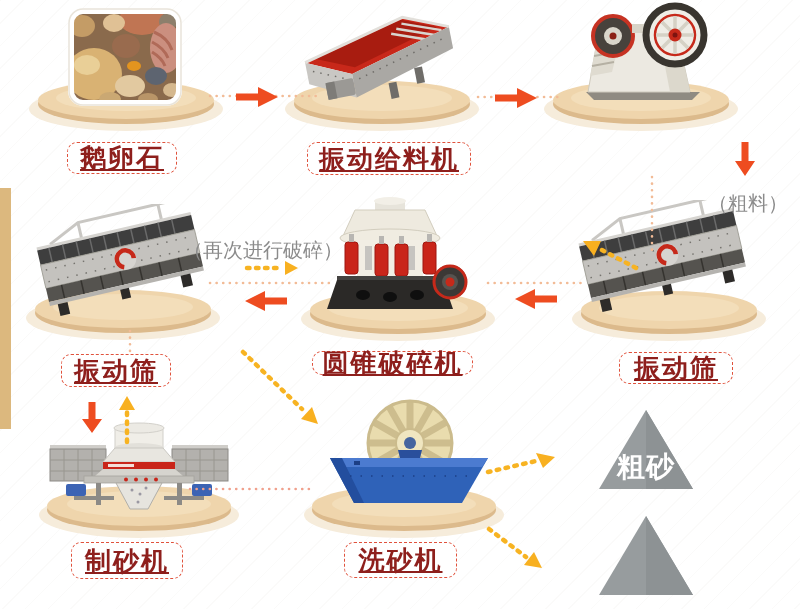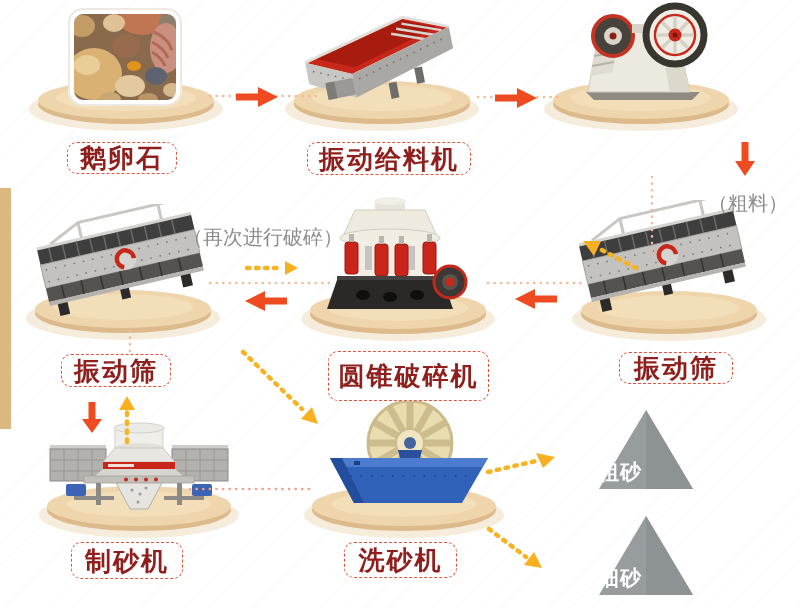--- a/index.html
+++ b/index.html
@@ -6,31 +6,31 @@
   .canvas{
     position:relative;width:800px;height:609px;overflow:hidden;background:#fff;
     background-image:repeating-linear-gradient(135deg, rgba(150,140,120,0.04) 0 1px, transparent 1px 16px);
     font-family:"Liberation Sans","DejaVu Sans",sans-serif;
   }
   .abs{position:absolute;}
   .station-label{
     position:absolute;display:flex;align-items:center;justify-content:center;
     border:1px dashed #e0523c;border-radius:10px;background:#fff;
     color:#8e1f1c;font-size:26px;font-weight:600;letter-spacing:2px;line-height:1;
-    box-sizing:border-box;white-space:nowrap;
+    box-sizing:border-box;white-space:nowrap;text-decoration:underline;
   }
   .annotation{
     position:absolute;color:#8b8b8b;font-size:20px;letter-spacing:0px;white-space:nowrap;
   }
   .accent-bar{position:absolute;left:0;top:188px;width:11px;height:241px;background:#dcb87e;}
   .tri-wrap{position:absolute;width:96px;height:84px;}
   .tri-wrap svg{position:absolute;left:0;top:0;}
   .tri-label{
-    position:absolute;left:0;right:0;bottom:6px;text-align:left;
-    color:#ffffff;font-size:21px;letter-spacing:1px;font-weight:600;
+    position:absolute;left:0;right:0;bottom:6px;text-align:center;
+    color:#ffffff;font-size:28px;letter-spacing:1px;font-weight:600;
   }
   .overlay{position:absolute;left:0;top:0;pointer-events:none;}
 </style>
 </head>
 <body>
 
 <div class="canvas">
 
   <div class="accent-bar"></div>
 
@@ -327,21 +327,20 @@
         <polygon points="48,2 95,81 1,81" fill="#979c9e"></polygon>
         <polygon points="48,2 95,81 48,81" fill="#8d9294"></polygon>
       </svg>
     <div class="tri-label">粗砂</div>
   </div>
   <div class="tri-wrap" style="left:598px;top:514px">
     <svg width="96" height="84">
         <polygon points="48,2 95,81 1,81" fill="#979c9e"></polygon>
         <polygon points="48,2 95,81 48,81" fill="#8d9294"></polygon>
       </svg>
-    <div class="tri-label">细砂</div>
   </div>
 
   <svg class="overlay" width="800" height="609">
 
     <g stroke="#f2bb96" stroke-width="2.6" stroke-dasharray="0.1 6.5" stroke-linecap="round" fill="none">
       <line x1="210" y1="96" x2="320" y2="96"></line>
       <line x1="478" y1="97" x2="558" y2="97"></line>
       <line x1="652" y1="177" x2="652" y2="254"></line>
       <line x1="488" y1="283" x2="584" y2="283"></line>
       <line x1="210" y1="283" x2="332" y2="283"></line>
@@ -378,29 +377,29 @@
 
   <div class="station-label" style="left:67px;top:142px;width:110px;height:32px">
       <span>鹅卵石</span>
     </div>
   <div class="station-label" style="left:307px;top:142px;width:164px;height:33px">
       <span>振动给料机</span>
     </div>
   <div class="station-label" style="left:61px;top:354px;width:110px;height:33px">
       <span>振动筛</span>
     </div>
-  <div class="station-label" style="left:328px;top:351px;width:161px;height:50px">
+  <div class="station-label" style="left:312px;top:351px;width:161px;height:24px">
       <span>圆锥破碎机</span>
     </div>
   <div class="station-label" style="left:619px;top:352px;width:114px;height:32px">
       <span>振动筛</span>
     </div>
   <div class="station-label" style="left:344px;top:542px;width:113px;height:36px">
       <span>洗砂机</span>
     </div>
   <div class="station-label" style="left:71px;top:542px;width:112px;height:37px">
       <span>制砂机</span>
     </div>
 
   <div class="annotation" style="left:708px;top:190px">（粗料）</div>
-  <div class="annotation" style="left:183px;top:224px">（再次进行破碎）</div>
+  <div class="annotation" style="left:183px;top:237px">（再次进行破碎）</div>
 
 </div>
 
 </body></html>

